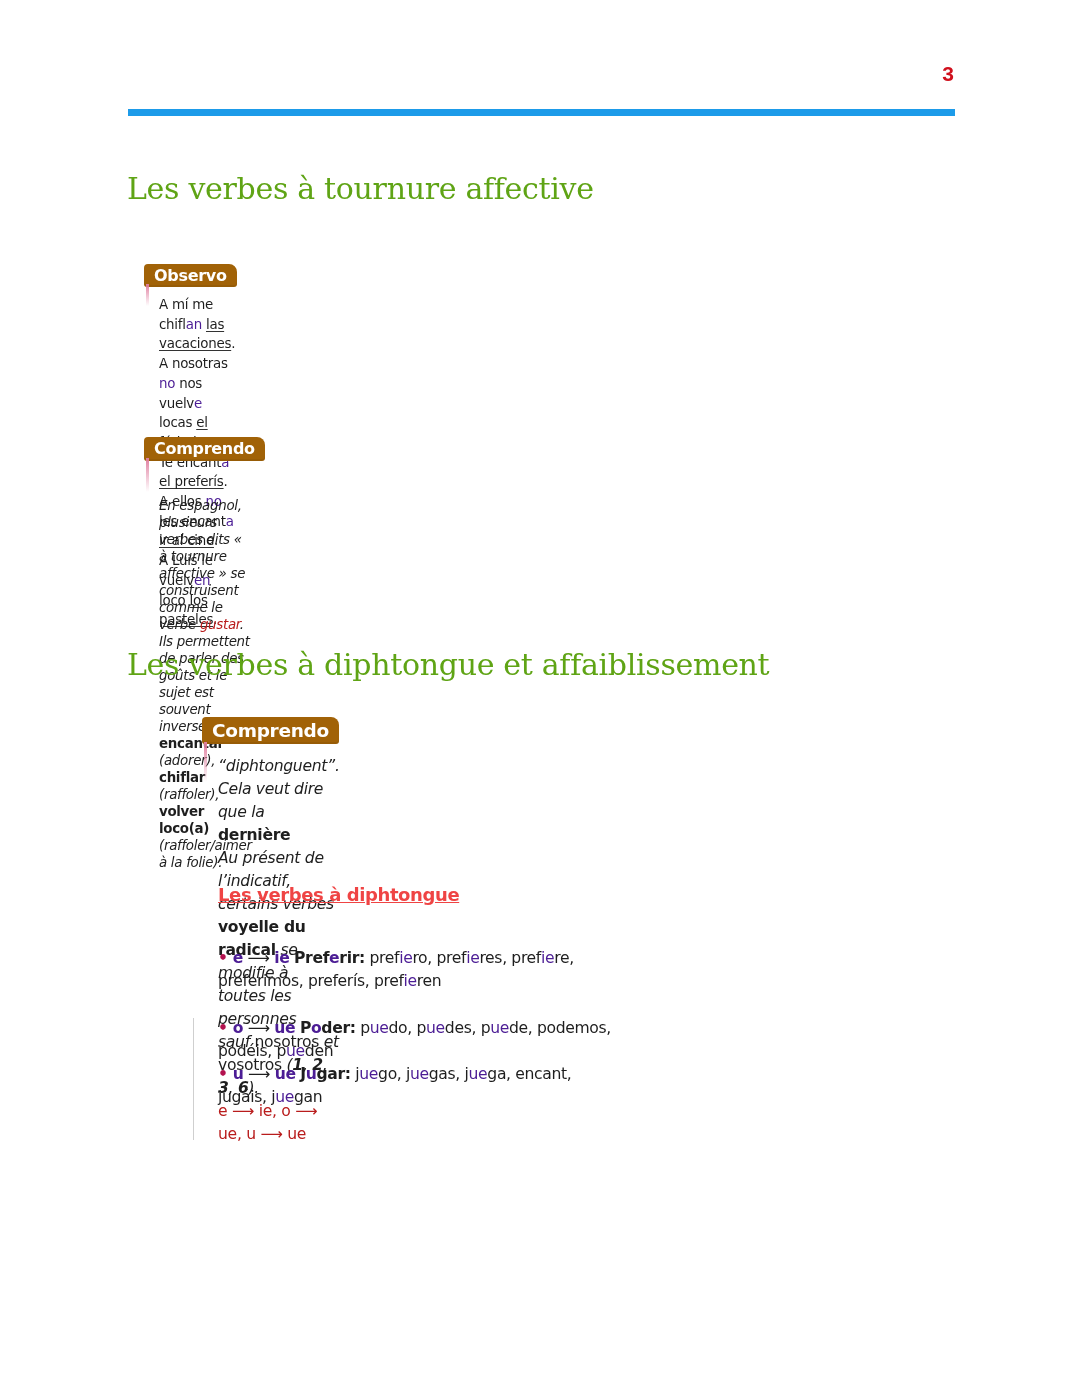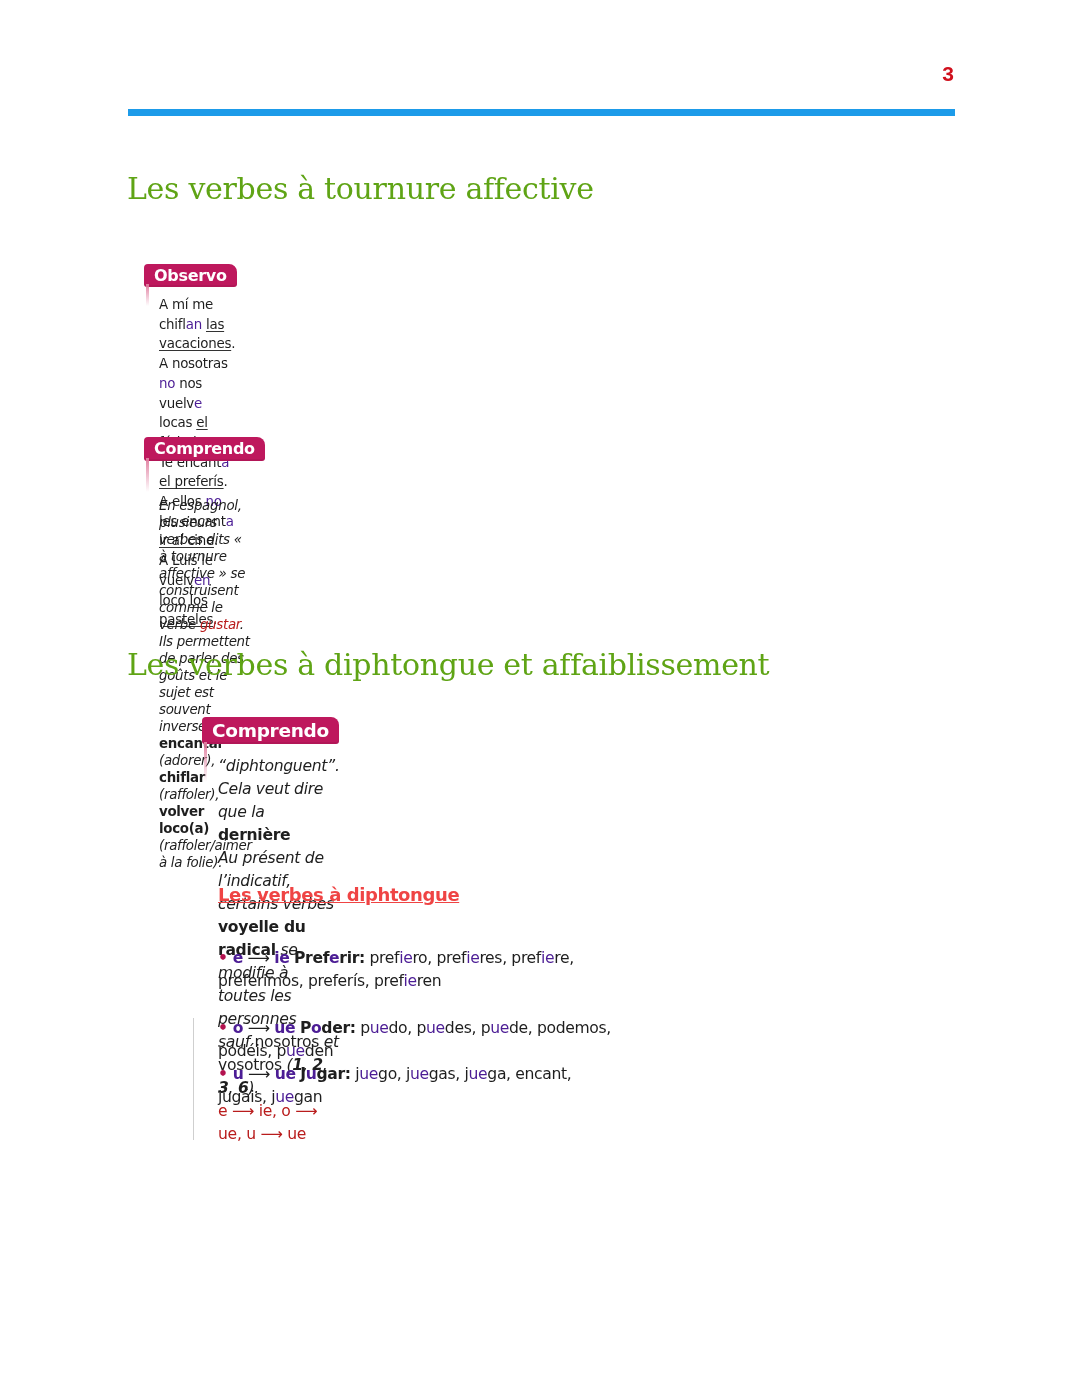--- a/index.html
+++ b/index.html
@@ -7,21 +7,21 @@
          font-family: "Liberation Sans", sans-serif; color: #1a1a1a; }
   .page-num { position: absolute; top: 62px; left: 930px; width: 24px; text-align: right;
               color: #d0101d; font-family: "Liberation Sans", sans-serif; font-weight: bold; font-size: 21px; }
   .top-rule { position: absolute; top: 109px; left: 128px; width: 827px; height: 7px; background: #1d9be9; }
   .section-title { position: absolute; left: 127px; margin: 0; color: #5fa415;
                    font-family: "DejaVu Serif", serif; font-weight: normal; font-size: 30px; letter-spacing: -0.3px; }
   .t1 { top: 171px; }
   .t2 { top: 647px; }
 
   .card { position: absolute; }
-  .tab { position: absolute; display: inline-block; background: #be185d; color: #ffffff;
+  .tab { position: absolute; display: inline-block; background: #a16207; color: #ffffff;
          font-family: "DejaVu Sans", sans-serif; font-weight: bold;
          border-radius: 4px 8px 3px 3px; padding: 0 10px; letter-spacing: -0.3px;
          box-shadow: inset 0 -2px 0 rgba(0,0,0,0.06); }
   .tab-tail { position: absolute; width: 3px; background: linear-gradient(#e07fa0, rgba(224,127,160,0)); }
   .body-text { position: absolute; font-family: "DejaVu Sans", sans-serif; color: #1e1e1e; }
 
   
   .c1 .tab { left: 144px; top: 264px; height: 23px; line-height: 23px; font-size: 16px; }
   .c1 .tab-tail { left: 146px; top: 284px; height: 22px; }
   .c1 .body-text { left: 159px; top: 295px; font-size: 13.4px; line-height: 19.7px; letter-spacing: -0.25px; }

